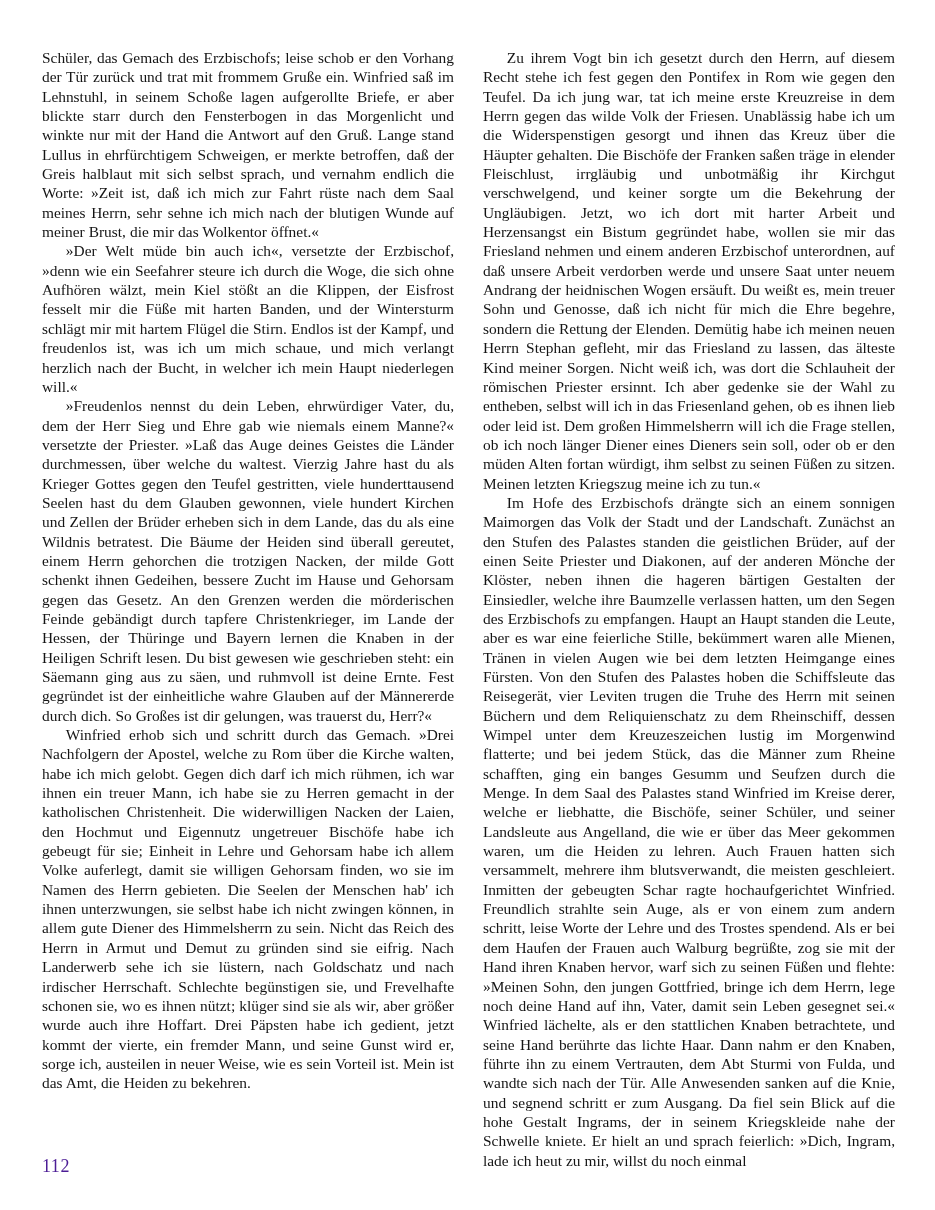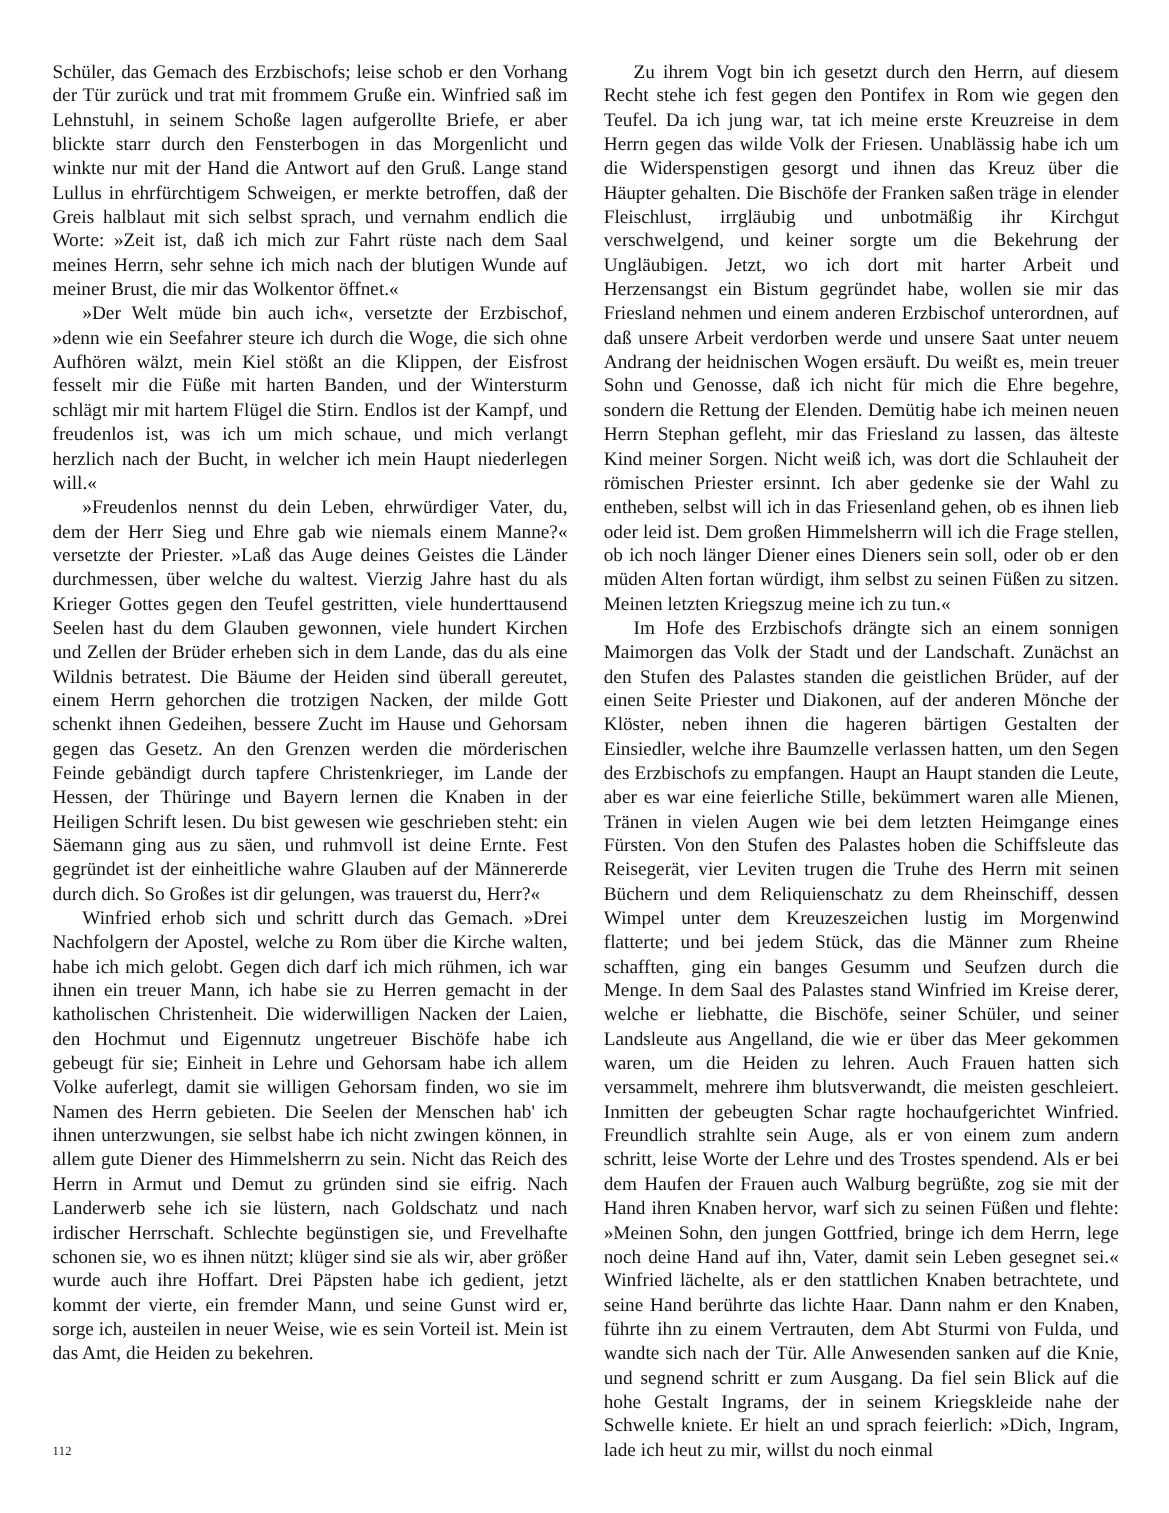--- a/index.html
+++ b/index.html
@@ -39,23 +39,23 @@
     margin: 0;
     text-indent: 1.55em;
   }
   .para.no-indent {
     text-indent: 0;
   }
   .page-number {
     position: absolute;
     left: 42px;
     top: 1156px;
-    font-size: 10px;
+    font-size: 18px;
     letter-spacing: 0.03em;
-    color: #0f172a;
+    color: #4c1d95;
   }
 </style>
 </head>
 <body>
 
 <div class="page">
   <div class="text-columns">
     <div class="column">
       <p class="para no-indent">Schüler, das Gemach des Erzbischofs; leise schob er den Vorhang der Tür zurück und trat mit frommem Gruße ein. Winfried saß im Lehnstuhl, in seinem Schoße lagen aufgerollte Briefe, er aber blickte starr durch den Fensterbogen in das Morgenlicht und winkte nur mit der Hand die Antwort auf den Gruß. Lange stand Lullus in ehrfürchtigem Schweigen, er merkte betroffen, daß der Greis halblaut mit sich selbst sprach, und vernahm endlich die Worte: »Zeit ist, daß ich mich zur Fahrt rüste nach dem Saal meines Herrn, sehr sehne ich mich nach der blutigen Wunde auf meiner Brust, die mir das Wolkentor öffnet.«</p>
       <p class="para">»Der Welt müde bin auch ich«, versetzte der Erzbischof, »denn wie ein Seefahrer steure ich durch die Woge, die sich ohne Aufhören wälzt, mein Kiel stößt an die Klippen, der Eisfrost fesselt mir die Füße mit harten Banden, und der Wintersturm schlägt mir mit hartem Flügel die Stirn. Endlos ist der Kampf, und freudenlos ist, was ich um mich schaue, und mich verlangt herzlich nach der Bucht, in welcher ich mein Haupt niederlegen will.«</p>

